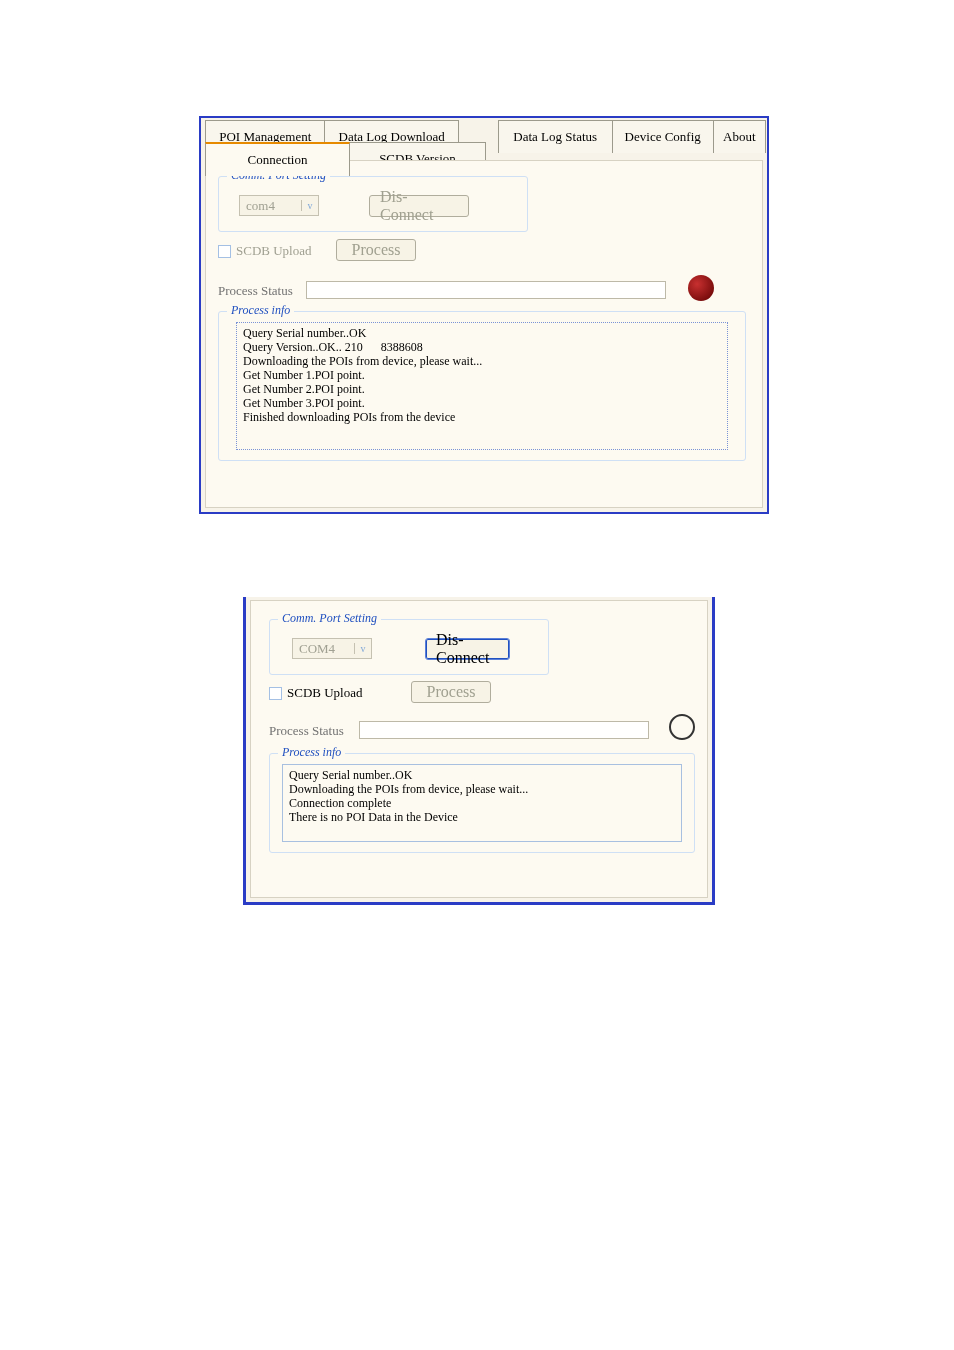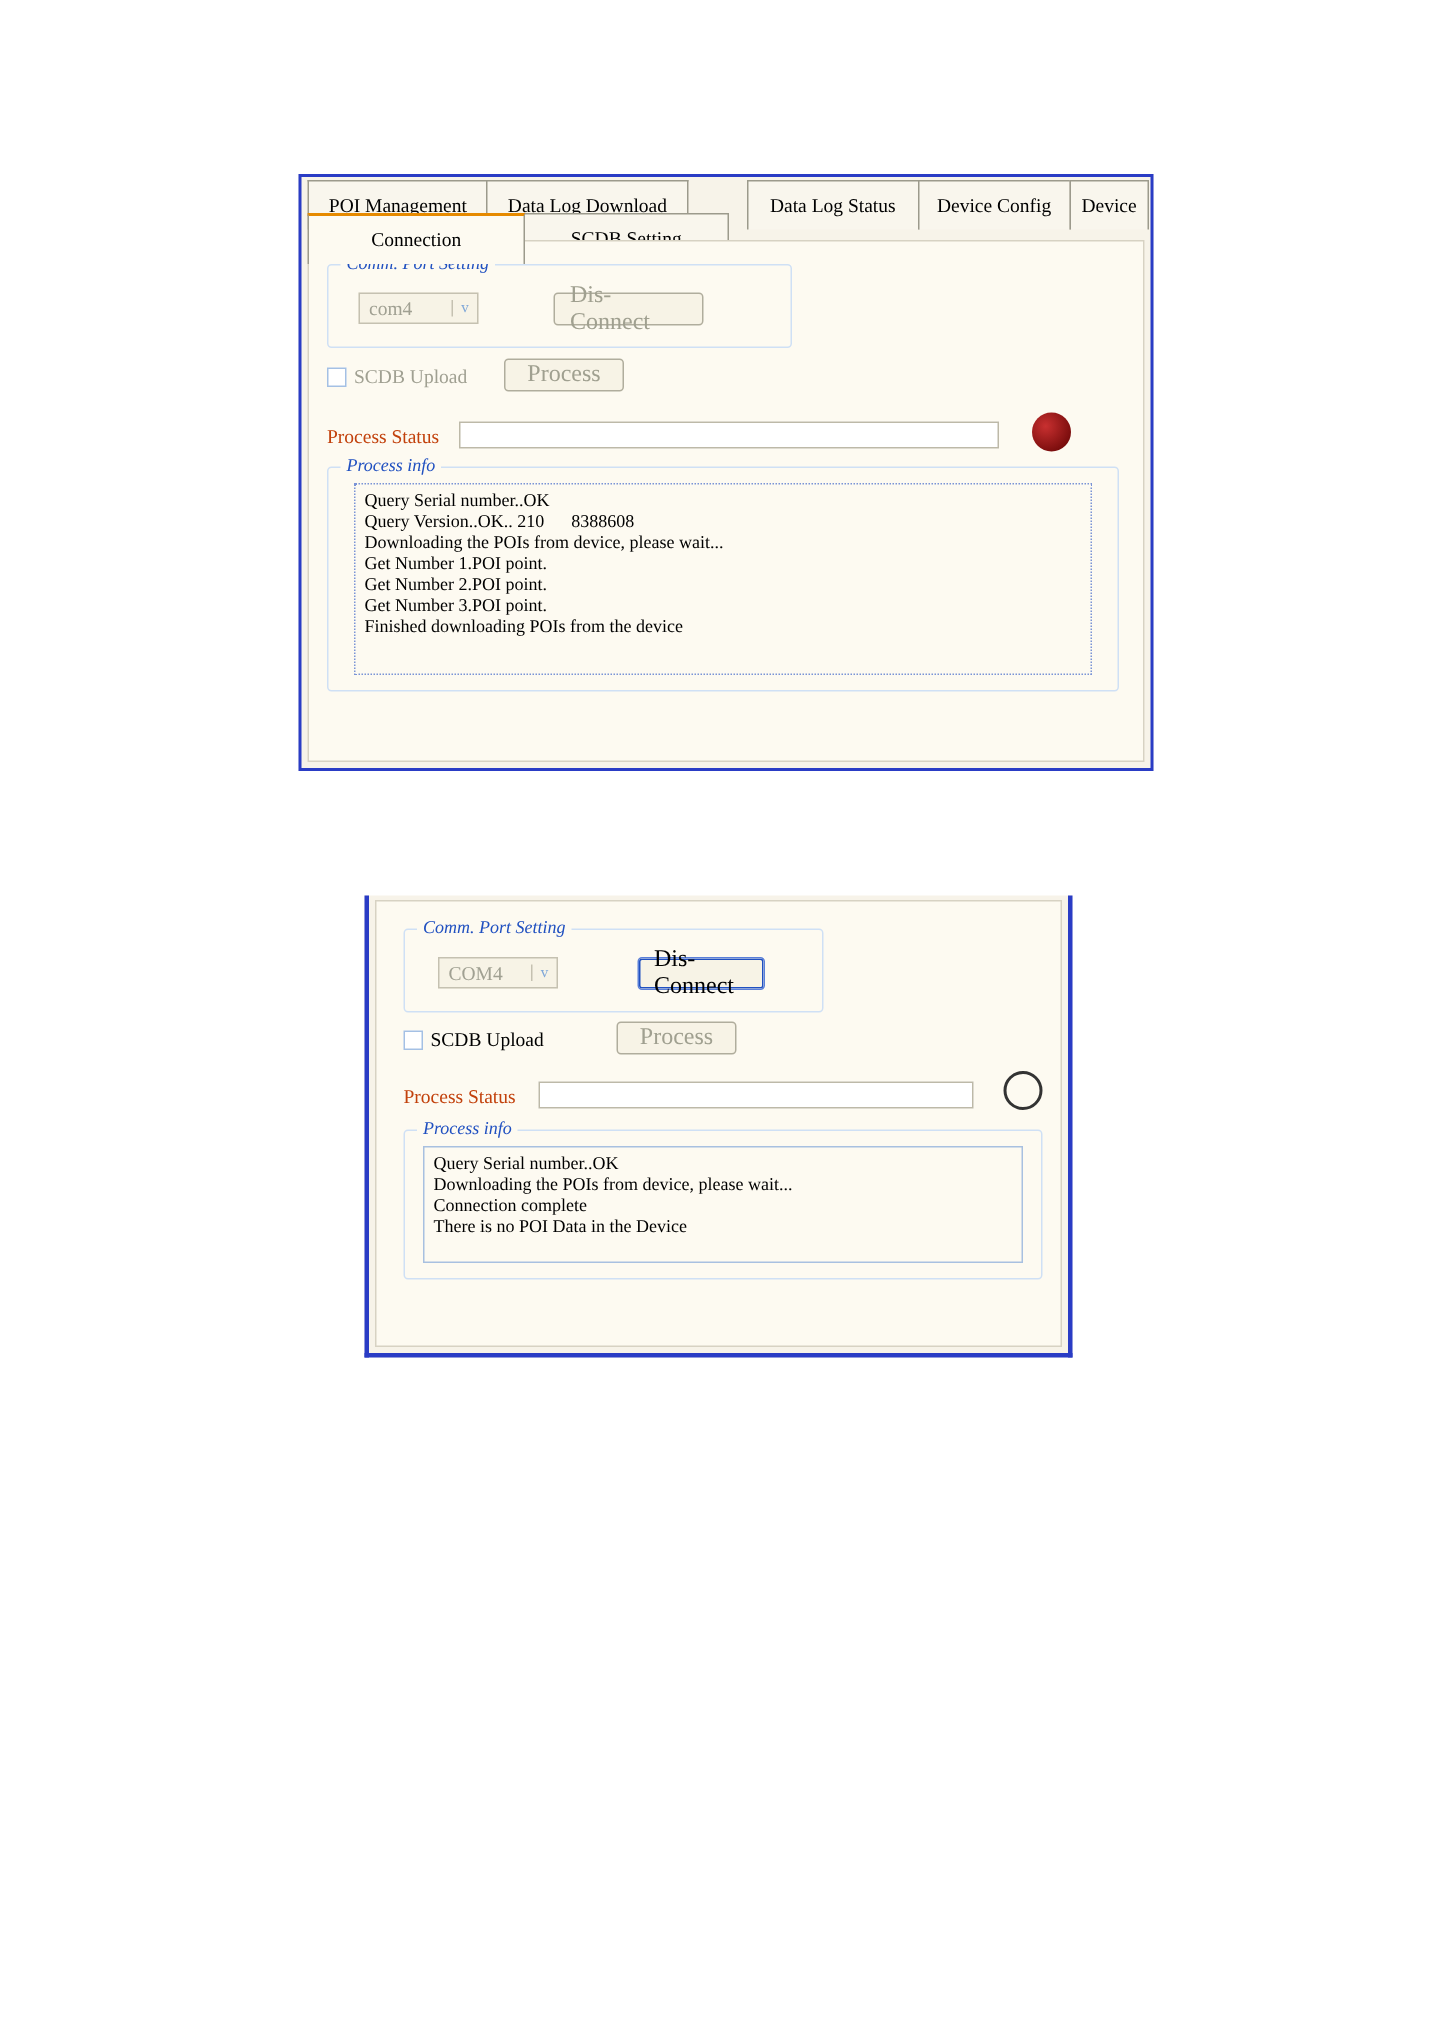--- a/index.html
+++ b/index.html
@@ -147,21 +147,21 @@
     font-size: 13px;
   }
   .checkbox {
     width: 13px; height: 13px;
     border: 1px solid #a4c0e4;
     background: #fff;
     box-sizing: border-box;
   }
   .win1 .scdb-check { left: 12px; top: 82px; }
   .win1 .btn-process { left: 130px; top: 78px; width: 80px; }
-  .label { position: absolute; color: #c2410c; font-size: 13px; }
+  .label { position: absolute; color: #737373; font-size: 13px; }
   .win1 .proc-status-label { left: 12px; top: 122px; }
   .progress {
     position: absolute;
     border: 1px solid #bdb9a8;
     background: #fff;
     box-sizing: border-box;
   }
   .win1 .progress1 { left: 100px; top: 120px; width: 360px; height: 18px; }
   .status-dot-red {
     position: absolute;
@@ -251,25 +251,25 @@
 
 <div class="canvas">
 
   <div class="win1">
 
     <div class="tabbar1-top">
       <div class="tab w-t1">POI Management</div>
       <div class="tab w-t2">Data Log Download</div>
       <div class="tab w-t3">Data Log Status</div>
       <div class="tab w-t4">Device Config</div>
-      <div class="tab w-t5">Device</div>
+      <div class="tab w-t5">About</div>
     </div>
     <div class="tabbar1-bottom">
       <div class="tab active w-b1">Connection</div>
-      <div class="tab w-b3">SCDB  Setting</div>
+      <div class="tab w-b3">SCDB  Version</div>
     </div>
 
     <div class="panel1">
 
       <div class="group comm-group">
         <div class="group-title">Comm. Port Setting</div>
         <div class="combo combo1">
           <span class="txt">com4</span>
           <span class="arrow">v</span>
         </div>

